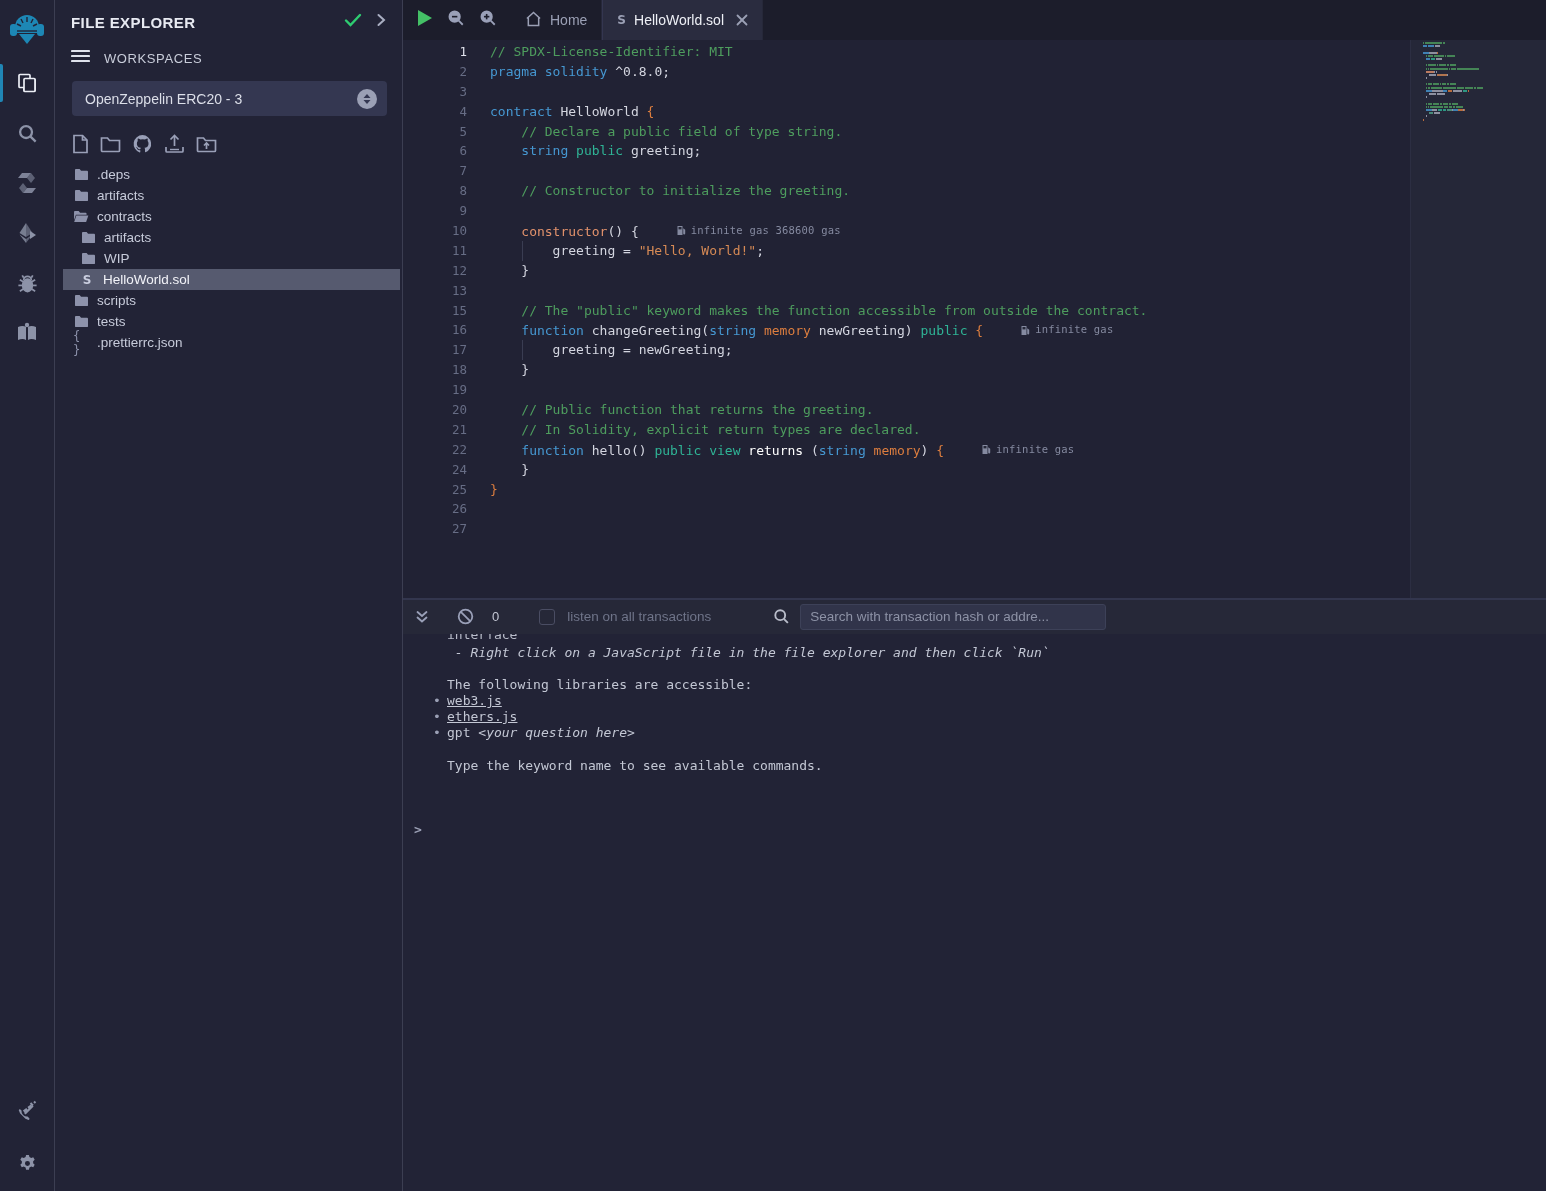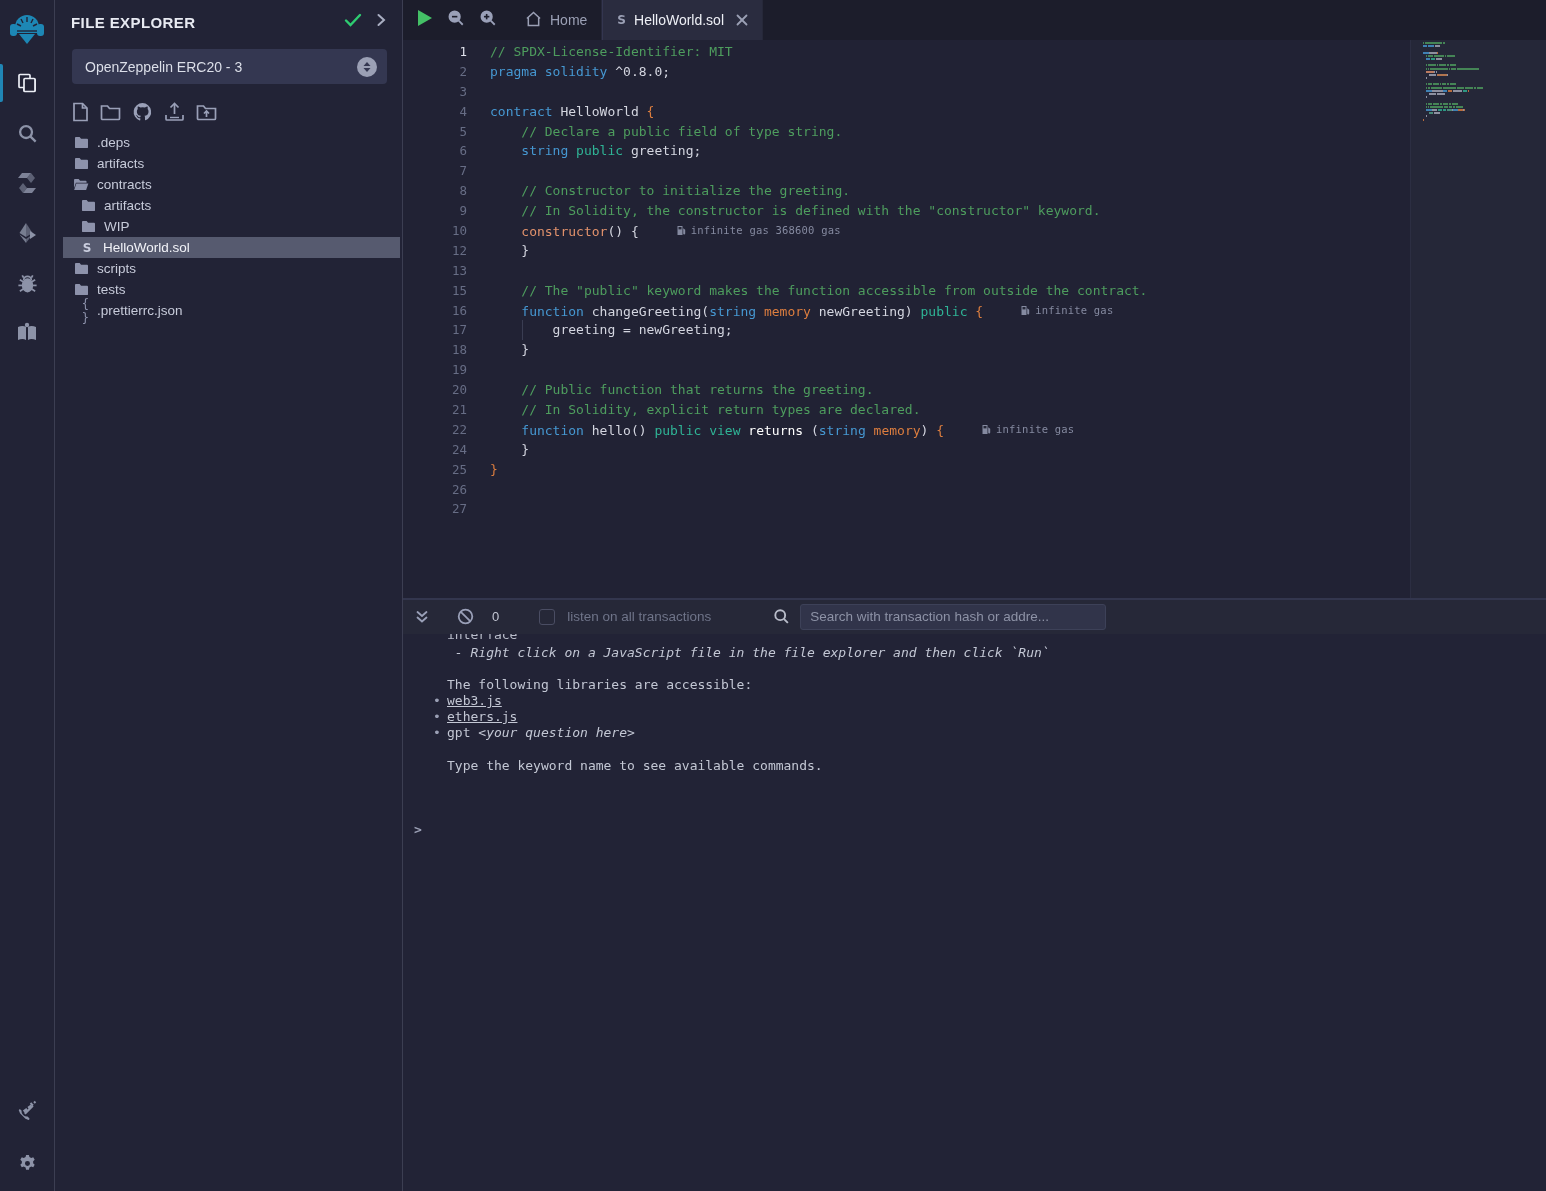--- a/index.html
+++ b/index.html
@@ -27,21 +27,21 @@
   .ws-row { display:flex; align-items:center; gap:14px; padding:8px 16px 6px 16px; }
   .ws-label { font-size:13px; color:#c9cdda; letter-spacing:.6px; }
   .ws-select { margin:8px 15px 0 17px; height:35px; background:#343751; border-radius:4px;
     display:flex; align-items:center; padding:0 10px 0 13px; cursor:pointer; }
   .ws-select-text { flex:1; font-size:14px; color:#dcdfe9; }
   .ws-circle { width:20px; height:20px; border-radius:50%; background:#9ba0b5;
     display:flex; align-items:center; justify-content:center; }
   .sp-toolbar { display:flex; align-items:center; gap:11px; padding:18px 16px 8px 17px; color:#9aa0b8; }
   .sp-toolbar svg { display:block; }
 
-  .tree { margin-top:2px;text-align:right; }
+  .tree { margin-top:2px; }
   .tree-row { height:21px; display:flex; align-items:center; gap:8px; padding-left:18px;
     font-size:13.5px; color:#c7cbda; cursor:pointer; }
   .tree-row.lvl1 { padding-left:25px; }
   .tree-row.selected { background:#565a6f; color:#f2f3f8; margin-left:8px; padding-left:10px; margin-right:2px; }
   .tree-row.selected.lvl1 { padding-left:16px; }
   .tree-ico { width:16px; display:flex; justify-content:center; color:#8d92ab; flex-shrink:0;
     font-size:12px; }
   .tree-row.selected .tree-ico { color:#c9cdde; }
   .json-glyph { font-family:"DejaVu Sans Mono", monospace; font-size:12px; }
   .sol-glyph { font-family:"DejaVu Sans", sans-serif; font-weight:bold; font-size:12px; }
@@ -211,20 +211,30 @@
               <path d="M2 7.5 L6.5 12 L16 2"></path>
             </svg>
         </span>
         <span>
           <svg width="10" height="14" viewBox="0 0 10 14" fill="none" stroke="#a9aec2" stroke-width="2" stroke-linecap="round">
               <path d="M2.5 2 L8 7 L2.5 12"></path>
             </svg>
         </span>
       </div>
     </div>
+    <div class="ws-row">
+      <span>
+        <svg width="19" height="14" viewBox="0 0 19 14" stroke="#dfe2ec" stroke-width="2.2" stroke-linecap="round">
+            <line x1="1" y1="2" x2="18" y2="2"></line>
+            <line x1="1" y1="7" x2="18" y2="7"></line>
+            <line x1="1" y1="12" x2="18" y2="12"></line>
+          </svg>
+      </span>
+      <span class="ws-label">WORKSPACES</span>
+    </div>
     <div class="ws-select">
       <span class="ws-select-text">OpenZeppelin ERC20 - 3</span>
       <span class="ws-circle">
         <svg width="10" height="12" viewBox="0 0 10 12" fill="#343751">
             <path d="M5 1 L8.5 5 h-7 z"></path>
             <path d="M5 11 L1.5 7 h7 z"></path>
           </svg>
       </span>
     </div>
     <div class="sp-toolbar">
@@ -381,26 +391,27 @@
     <div class="editor-wrap">
       <div class="code-scroll">
           <div class="code-row"><div class="line-num active">1</div><div class="code-line"><span class="tok-c">// SPDX-License-Identifier: MIT</span></div></div>
           <div class="code-row"><div class="line-num">2</div><div class="code-line"><span class="tok-k">pragma</span><span class="tok-p"> </span><span class="tok-k">solidity</span><span class="tok-p"> ^0.8.0;</span></div></div>
           <div class="code-row"><div class="line-num">3</div><div class="code-line"></div></div>
           <div class="code-row"><div class="line-num">4</div><div class="code-line"><span class="tok-k">contract</span><span class="tok-p"> HelloWorld </span><span class="tok-o">{</span></div></div>
           <div class="code-row"><div class="line-num">5</div><div class="code-line"><span class="tok-p">    </span><span class="tok-c">// Declare a public field of type string.</span></div></div>
           <div class="code-row"><div class="line-num">6</div><div class="code-line"><span class="tok-p">    </span><span class="tok-k">string</span><span class="tok-p"> </span><span class="tok-t">public</span><span class="tok-p"> greeting;</span></div></div>
           <div class="code-row"><div class="line-num">7</div><div class="code-line"></div></div>
           <div class="code-row"><div class="line-num">8</div><div class="code-line"><span class="tok-p">    </span><span class="tok-c">// Constructor to initialize the greeting.</span></div></div>
-          <div class="code-row"><div class="line-num">9</div><div class="code-line"><span class="tok-p">    </span><span class="tok-c">// In Solidity, the constructor is defined with the "constructor" keyword.</span></div></div>
+          <div class="code-row"><div class="line-num">9</div></div>
           <div class="code-row"><div class="line-num">10</div><div class="code-line"><span class="tok-p">    </span><span class="tok-x">constructor</span><span class="tok-p">() {</span><span class="gas"><svg width="9" height="11" viewBox="0 0 9 11">
                   <path fill="#858aa0" d="M0.5 1 h5 v9 h-5 z"></path>
                   <rect x="1.5" y="2" width="3" height="2.4" fill="#262838"></rect>
                   <path fill="#858aa0" d="M6.2 3.2 l2 1.6 v3.8 a1 1 0 0 1-2 0 z"></path>
                 </svg><span>infinite gas 368600 gas</span></span></div></div>
+          <div class="code-row"><div class="line-num">11</div><div class="code-line guide"><span class="tok-p">        greeting = </span><span class="tok-s">"Hello, World!"</span><span class="tok-p">;</span></div></div>
           <div class="code-row"><div class="line-num">12</div><div class="code-line"><span class="tok-p">    }</span></div></div>
           <div class="code-row"><div class="line-num">13</div><div class="code-line"></div></div>
           <div class="code-row"><div class="line-num">15</div><div class="code-line"><span class="tok-p">    </span><span class="tok-c">// The "public" keyword makes the function accessible from outside the contract.</span></div></div>
           <div class="code-row"><div class="line-num">16</div><div class="code-line"><span class="tok-p">    </span><span class="tok-k">function</span><span class="tok-p"> changeGreeting(</span><span class="tok-k">string</span><span class="tok-p"> </span><span class="tok-o">memory</span><span class="tok-p"> newGreeting) </span><span class="tok-t">public</span><span class="tok-p"> </span><span class="tok-o">{</span><span class="gas"><svg width="9" height="11" viewBox="0 0 9 11">
                   <path fill="#858aa0" d="M0.5 1 h5 v9 h-5 z"></path>
                   <rect x="1.5" y="2" width="3" height="2.4" fill="#262838"></rect>
                   <path fill="#858aa0" d="M6.2 3.2 l2 1.6 v3.8 a1 1 0 0 1-2 0 z"></path>
                 </svg><span>infinite gas</span></span></div></div>
           <div class="code-row"><div class="line-num">17</div><div class="code-line guide"><span class="tok-p">        greeting = newGreeting;</span></div></div>
           <div class="code-row"><div class="line-num">18</div><div class="code-line"><span class="tok-p">    }</span></div></div>

